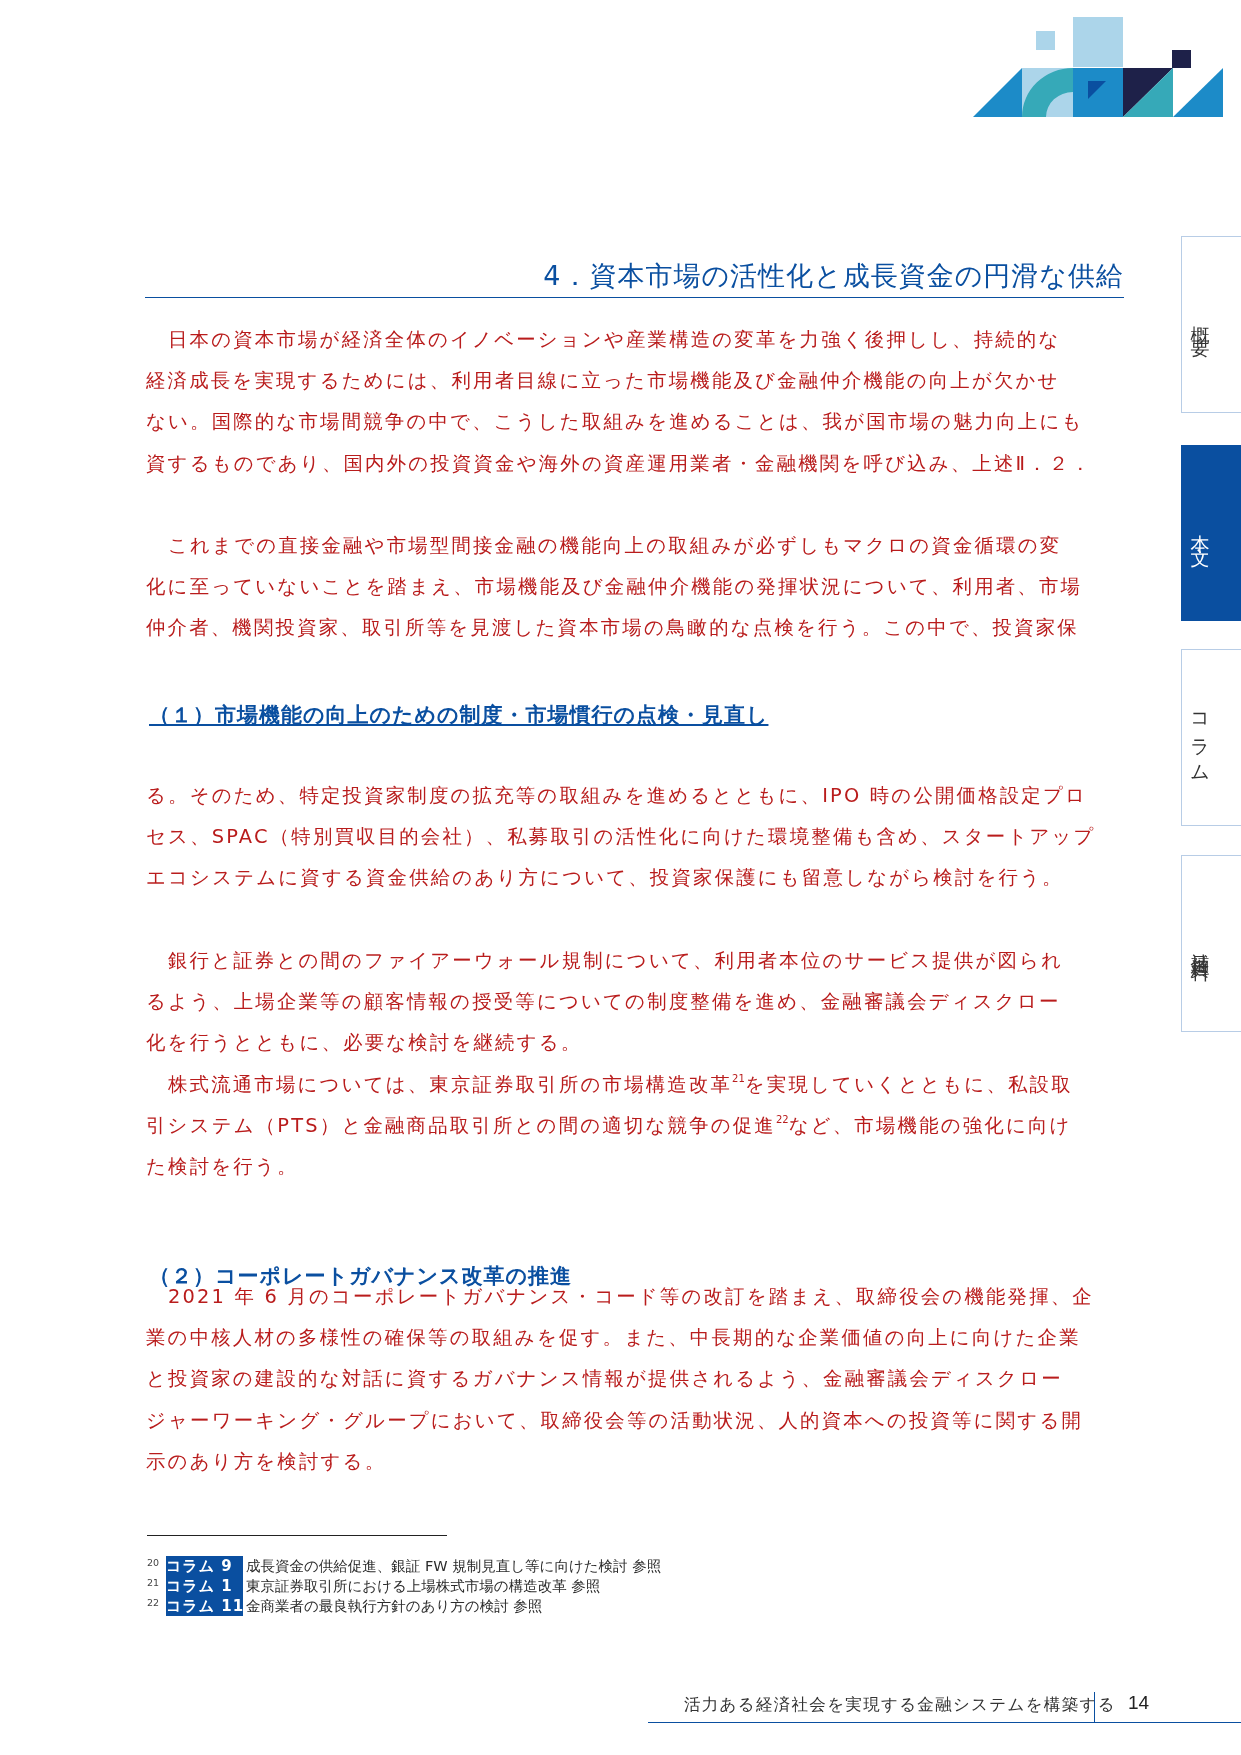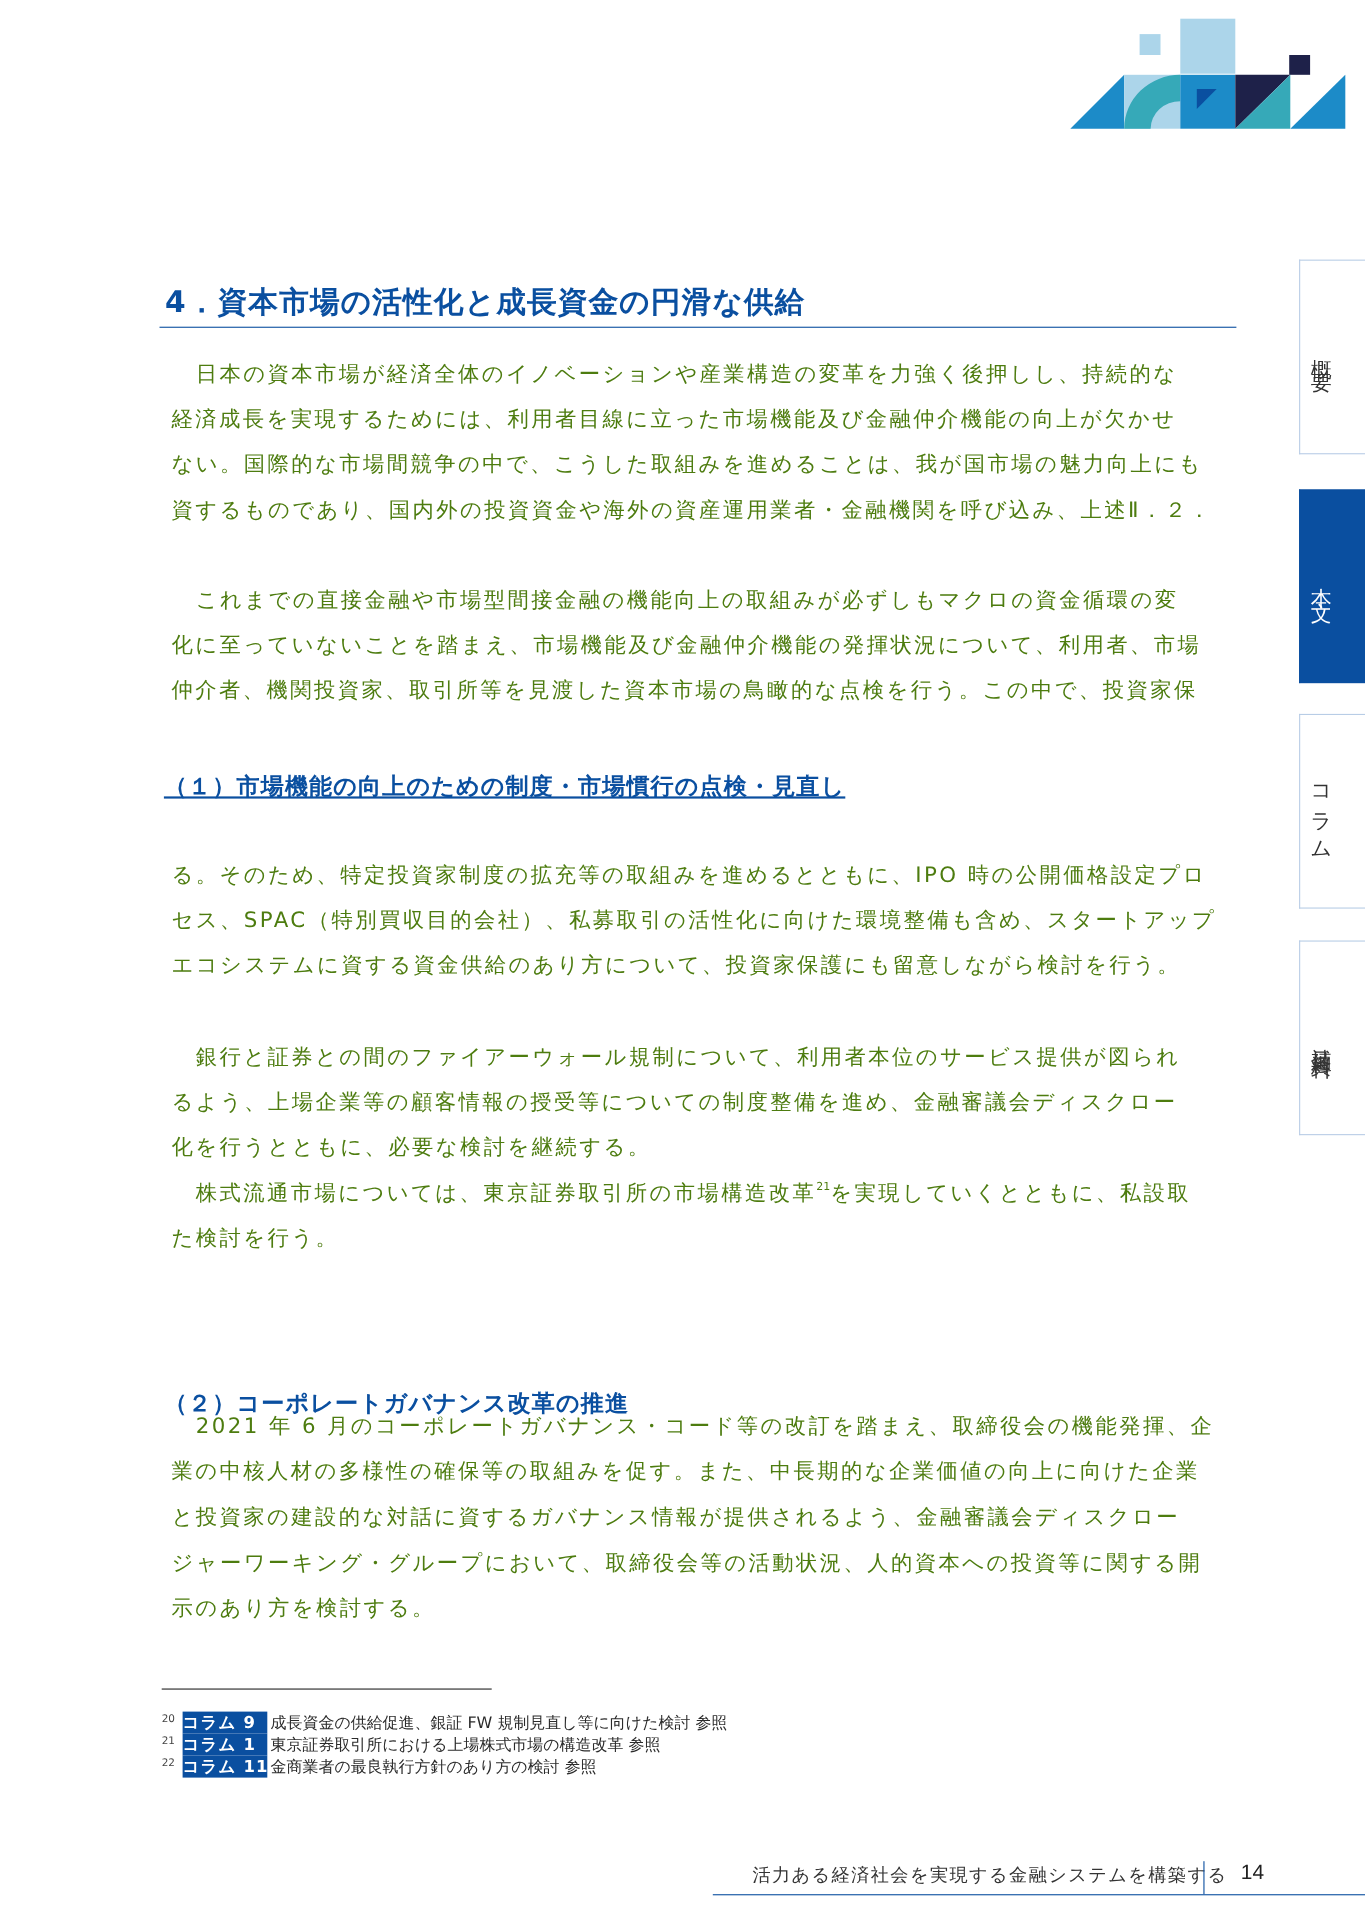--- a/index.html
+++ b/index.html
@@ -4,31 +4,31 @@
   <style>
     html, body { margin:0; padding:0; }
     body {
       width:1241px; height:1755px; position:relative; overflow:hidden;
       background:#ffffff; color:#333333;
       font-family:"DejaVu Sans", "Liberation Sans", sans-serif;
     }
     .logo { position:absolute; left:0; top:0; width:1241px; height:130px; }
     .main-heading {
       position:absolute; left:150px; top:256px; width:974px;
-      font-size:27px; font-weight:bold; color:#0a4fa0; letter-spacing:1px;
-      line-height:40px; white-space:nowrap;
+      font-size:27px; font-weight:normal; color:#0a4fa0; letter-spacing:1px;
+      line-height:40px; white-space:nowrap;text-align:right;
     }
     .main-heading-rule {
       position:absolute; left:145px; top:297px; width:979px; height:0;
       border-top:1.6px solid #0a4fa0;
     }
     .para {
-      position:absolute; left:156px; width:975px;
+      position:absolute; left:146px; width:975px;
       font-size:19.4px; line-height:41.2px; letter-spacing:2.2px;
-      color:#4d7c0f; text-indent:0;
+      color:#b91c1c; text-indent:0;
     }
     .para .line { display:block; white-space:nowrap; height:41.2px; }
     .para .indent { padding-left:22px; }
     sup { font-size:10px; line-height:0; vertical-align:9px; letter-spacing:0; }
     .sub-heading {
       position:absolute; left:149px; font-size:21px; font-weight:bold;
       color:#0a4fa0; letter-spacing:1px; white-space:nowrap; line-height:30px;
     }
     .side-tab {
       position:absolute; left:1181px; width:60px; box-sizing:border-box;
@@ -124,20 +124,21 @@
 </div>
 
 <div class="para" style="top:940px;">
   <span class="line indent">銀行と証券との間のファイアーウォール規制について、利用者本位のサービス提供が図られ</span>
   <span class="line">るよう、上場企業等の顧客情報の授受等についての制度整備を進め、金融審議会ディスクロー</span>
   <span class="line">化を行うとともに、必要な検討を継続する。</span>
 </div>
 
 <div class="para" style="top:1064px;">
   <span class="line indent"><span>株式流通市場については、東京証券取引所の市場構造改革</span><sup>21</sup><span>を実現していくとともに、私設取</span></span>
+  <span class="line"><span>引システム（PTS）と金融商品取引所との間の適切な競争の促進</span><sup>22</sup><span>など、市場機能の強化に向け</span></span>
   <span class="line">た検討を行う。</span>
 </div>
 
 <div class="sub-heading" style="top:1261px;">（２）コーポレートガバナンス改革の推進</div>
 
 <div class="para" style="top:1276px;">
   <span class="line indent">2021 年 6 月のコーポレートガバナンス・コード等の改訂を踏まえ、取締役会の機能発揮、企</span>
   <span class="line">業の中核人材の多様性の確保等の取組みを促す。また、中長期的な企業価値の向上に向けた企業</span>
   <span class="line">と投資家の建設的な対話に資するガバナンス情報が提供されるよう、金融審議会ディスクロー</span>
   <span class="line">ジャーワーキング・グループにおいて、取締役会等の活動状況、人的資本への投資等に関する開</span>

